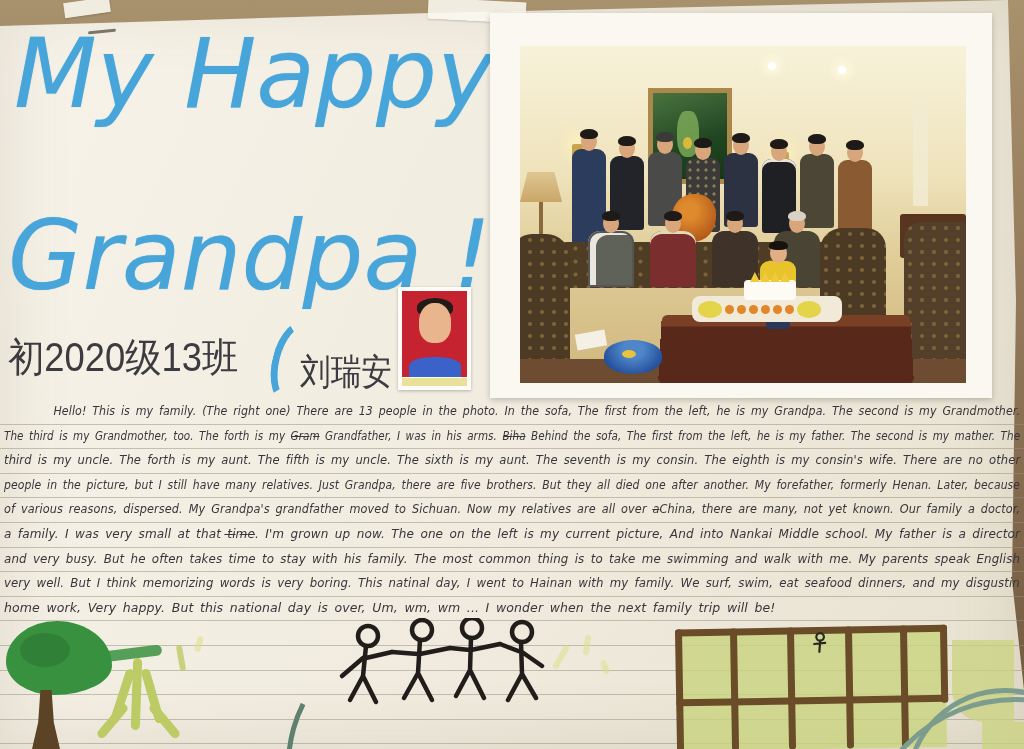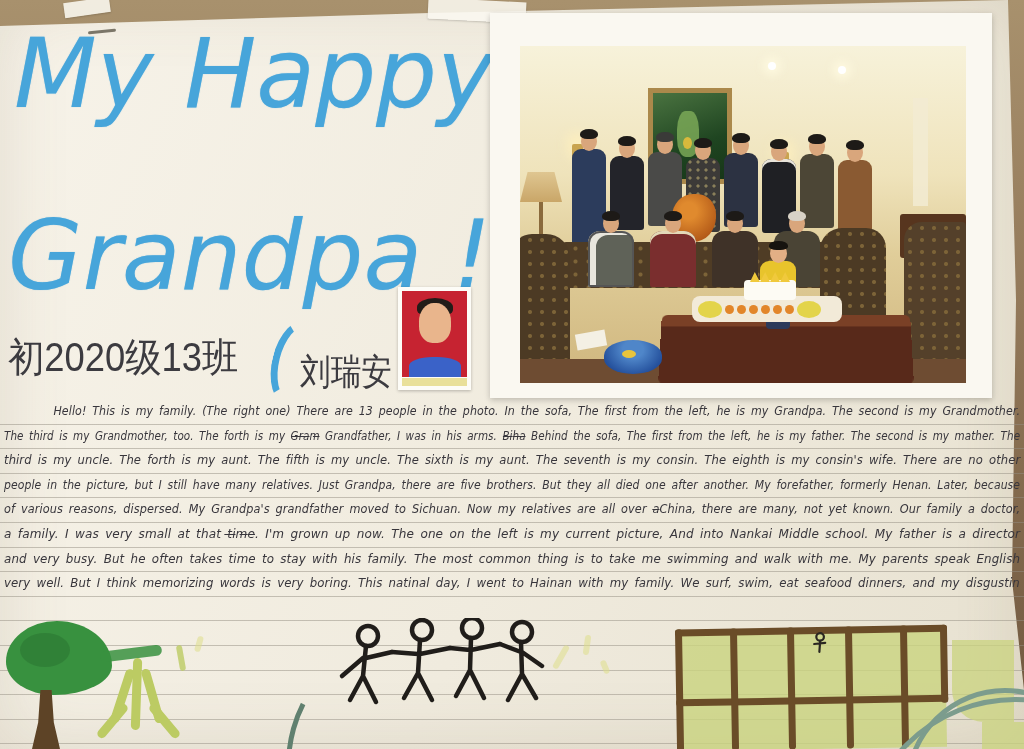--- a/index.html
+++ b/index.html
@@ -304,20 +304,21 @@
 <div class="abs rules"></div>
 <div class="abs essay">
   <div class="eline indent fit" style="transform: scaleX(0.883478); transform-origin: 0px 50%;">Hello! This is my family. (The right one) There are 13 people in the photo. In the sofa, The first from the left, he is my Grandpa. The second is my Grandmother.</div>
   <div class="eline fit" style="transform: scaleX(0.829388); transform-origin: 0px 50%;">The third is my Grandmother, too. The forth is my G̶r̶a̶m̶ Grandfather, I was in his arms. B̶i̶h̶a̶ Behind the sofa, The first from the left, he is my father. The second is my mather. The</div>
   <div class="eline fit" style="transform: scaleX(0.925319); transform-origin: 0px 50%;">third is my uncle. The forth is my aunt. The fifth is my uncle. The sixth is my aunt. The seventh is my consin. The eighth is my consin's wife. There are no other</div>
   <div class="eline fit" style="transform: scaleX(0.868376); transform-origin: 0px 50%;">people in the picture, but I still have many relatives. Just Grandpa, there are five brothers. But they all died one after another. My forefather, formerly Henan. Later, because</div>
   <div class="eline fit" style="transform: scaleX(0.902309); transform-origin: 0px 50%;">of various reasons, dispersed. My Grandpa's grandfather moved to Sichuan. Now my relatives are all over a̶China, there are many, not yet known. Our family a doctor,</div>
   <div class="eline fit" style="transform: scaleX(0.964862); transform-origin: 0px 50%;">a family. I was very small at that t̶i̶m̶e̶. I'm grown up now. The one on the left is my current picture, And into Nankai Middle school. My father is a director</div>
   <div class="eline fit" style="transform: scaleX(0.950421); transform-origin: 0px 50%;">and very busy. But he often takes time to stay with his family. The most common thing is to take me swimming and walk with me. My parents speak English</div>
   <div class="eline fit" style="transform: scaleX(0.93987); transform-origin: 0px 50%;">very well. But I think memorizing words is very boring. This natinal day, I went to Hainan with my family. We surf, swim, eat seafood dinners, and my disgustin</div>
+  <div class="eline fit" style="transform: none;">home work, Very happy. But this national day is over, Um, wm, wm ... I wonder when the next family trip will be!</div>
 </div>
 
 <div class="abs tree-crown"></div>
 <div class="abs tree-streak"></div>
 <div class="abs tree-trunk"></div>
 <div class="abs grass g1"></div>
 <div class="abs grass g2"></div>
 <div class="abs grass g3"></div>
 <div class="abs grass g4"></div>
 <div class="abs grass g5"></div>

